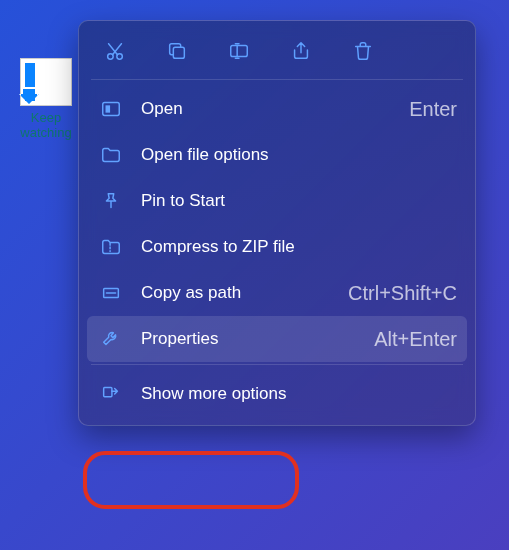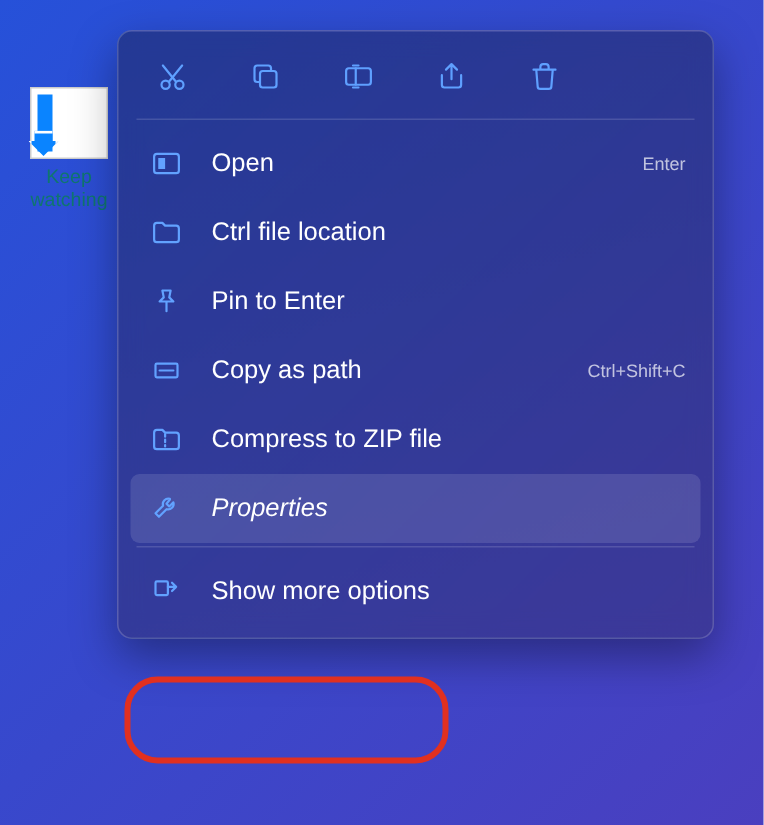--- a/index.html
+++ b/index.html
@@ -87,24 +87,23 @@
   font-size: 17px;
 }
 .menu-item .mi-icon {
   width: 24px; height: 24px;
   display: flex; align-items: center; justify-content: center;
   color: #62a2ff;
   margin-right: 18px;
   flex-shrink: 0;
 }
 .menu-item .mi-label { flex: 1; color: #fff; }
-.menu-item .mi-accel { color: rgba(255,255,255,0.7); font-size: 12px; }
+.menu-item .mi-accel { color: rgba(255,255,255,0.7); font-size: 20px; }
 .menu-item.highlight {
   background: rgba(255,255,255,0.12);
-  font-style: italic;
 }
 .red-ring {
   position: absolute;
   border: 4px solid #e13020;
   border-radius: 22px;
   pointer-events: none;
 }
 svg { width: 22px; height: 22px; fill: none; stroke: currentColor; stroke-width: 1.6; stroke-linecap: round; stroke-linejoin: round; }
 </style>
 </head>
@@ -163,64 +162,65 @@
     <span class="mi-accel">Enter</span>
   </div>
 
 
   <div class="menu-item">
     <span class="mi-icon">
       <svg viewBox="0 0 24 24">
           <path d="M3 7a2 2 0 0 1 2-2h4l2 2h8a2 2 0 0 1 2 2v8a2 2 0 0 1-2 2H5a2 2 0 0 1-2-2V7z"></path>
         </svg>
     </span>
-    <span class="mi-label">Ctrl file location</span>
+    <span class="mi-label">Open file options</span>
     <span class="mi-accel"></span>
   </div>
 
   <div class="menu-item">
     <span class="mi-icon">
       <svg viewBox="0 0 24 24">
           <path d="M9 4h6l-1 5 3 3H7l3-3-1-5zM12 12v7"></path>
         </svg>
     </span>
-    <span class="mi-label">Pin to Enter</span>
-    <span class="mi-accel"></span>
-  </div>
-
+    <span class="mi-label">Pin to Start</span>
+    <span class="mi-accel"></span>
+  </div>
+
+
+  <div class="menu-item">
+    <span class="mi-icon">
+      <svg viewBox="0 0 24 24">
+          <path d="M3 7a2 2 0 0 1 2-2h4l2 2h8a2 2 0 0 1 2 2v8a2 2 0 0 1-2 2H5a2 2 0 0 1-2-2V7z"></path>
+          <path d="M11 8v2m0 2v2m0 2v1"></path>
+        </svg>
+    </span>
+    <span class="mi-label">Compress to ZIP file</span>
+    <span class="mi-accel"></span>
+  </div>
 
   <div class="menu-item">
     <span class="mi-icon">
       <svg viewBox="0 0 24 24">
           <rect x="4" y="7" width="16" height="10" rx="1"></rect>
           <path d="M7 12h10"></path>
         </svg>
     </span>
     <span class="mi-label">Copy as path</span>
     <span class="mi-accel">Ctrl+Shift+C</span>
   </div>
 
-  <div class="menu-item">
-    <span class="mi-icon">
-      <svg viewBox="0 0 24 24">
-          <path d="M3 7a2 2 0 0 1 2-2h4l2 2h8a2 2 0 0 1 2 2v8a2 2 0 0 1-2 2H5a2 2 0 0 1-2-2V7z"></path>
-          <path d="M11 8v2m0 2v2m0 2v1"></path>
-        </svg>
-    </span>
-    <span class="mi-label">Compress to ZIP file</span>
-    <span class="mi-accel"></span>
-  </div>
-
   <div class="menu-item highlight">
     <span class="mi-icon">
       <svg viewBox="0 0 24 24">
           <path d="M14.5 5a4 4 0 0 0-5 5L4 15.5 6.5 18l5.5-5.5a4 4 0 0 0 5-5l-3 3-2-2 2.5-3z"></path>
         </svg>
     </span>
     <span class="mi-label">Properties</span>
+    <span class="mi-accel">Alt+Enter</span>
   </div>
 
   <div class="divider"></div>
 
   <div class="menu-item">
     <span class="mi-icon">
       <svg viewBox="0 0 24 24">
           <rect x="4" y="5" width="9" height="10" rx="1"></rect>
           <path d="M13 9h6M16 6l3 3-3 3"></path>
         </svg>

